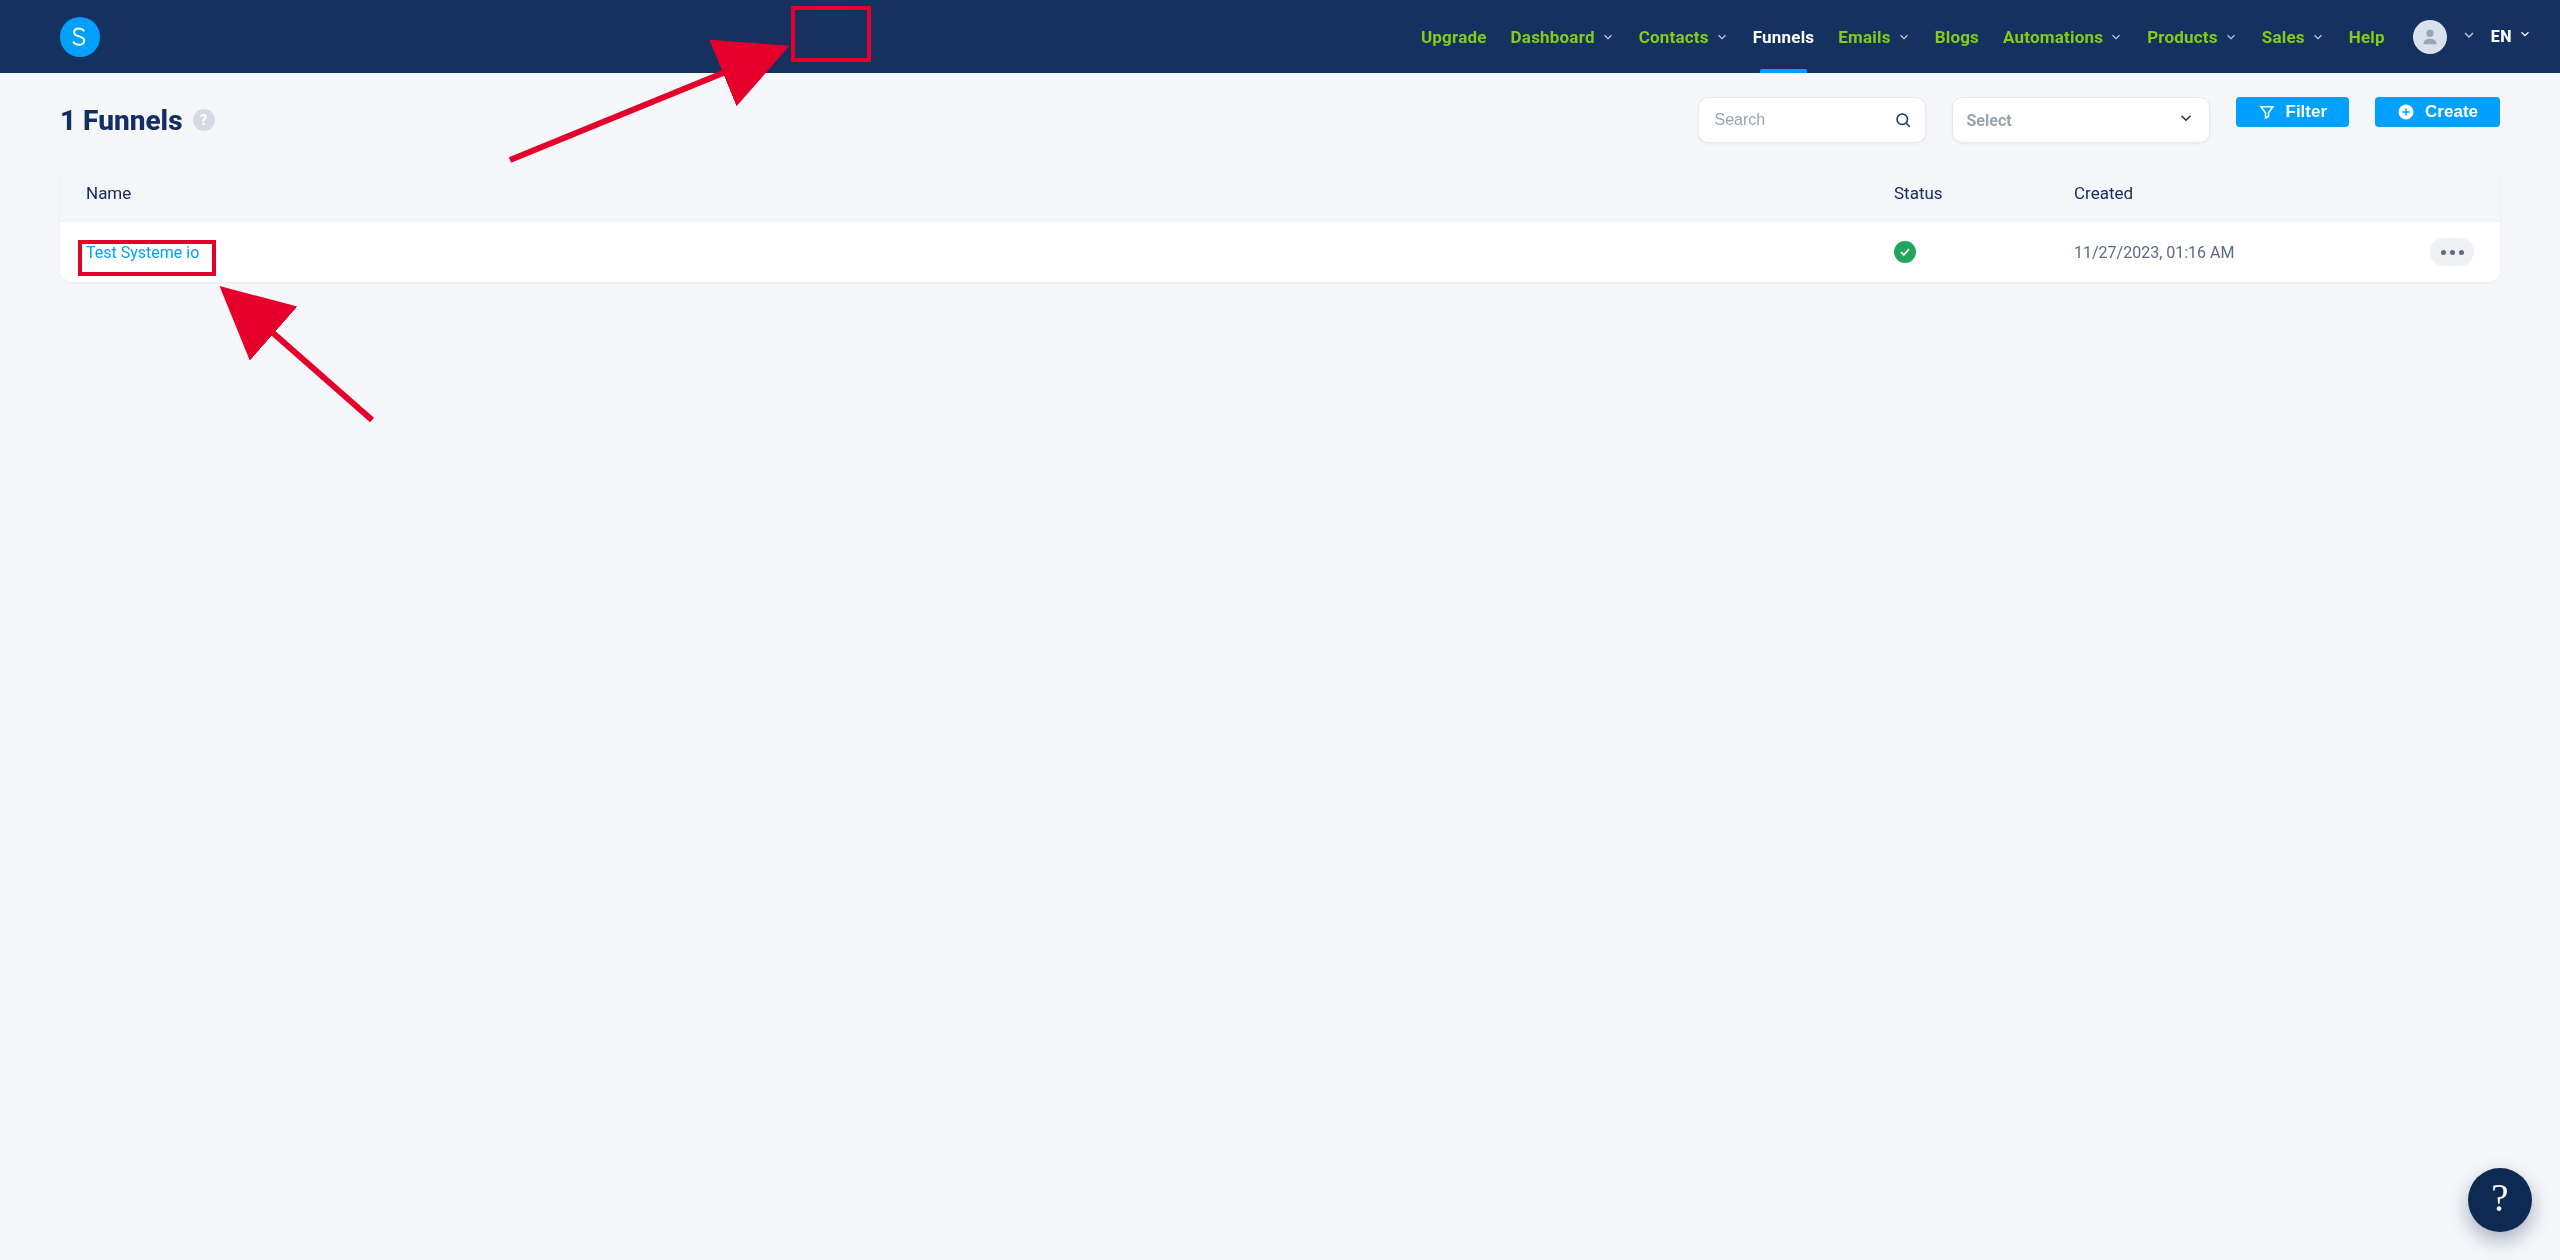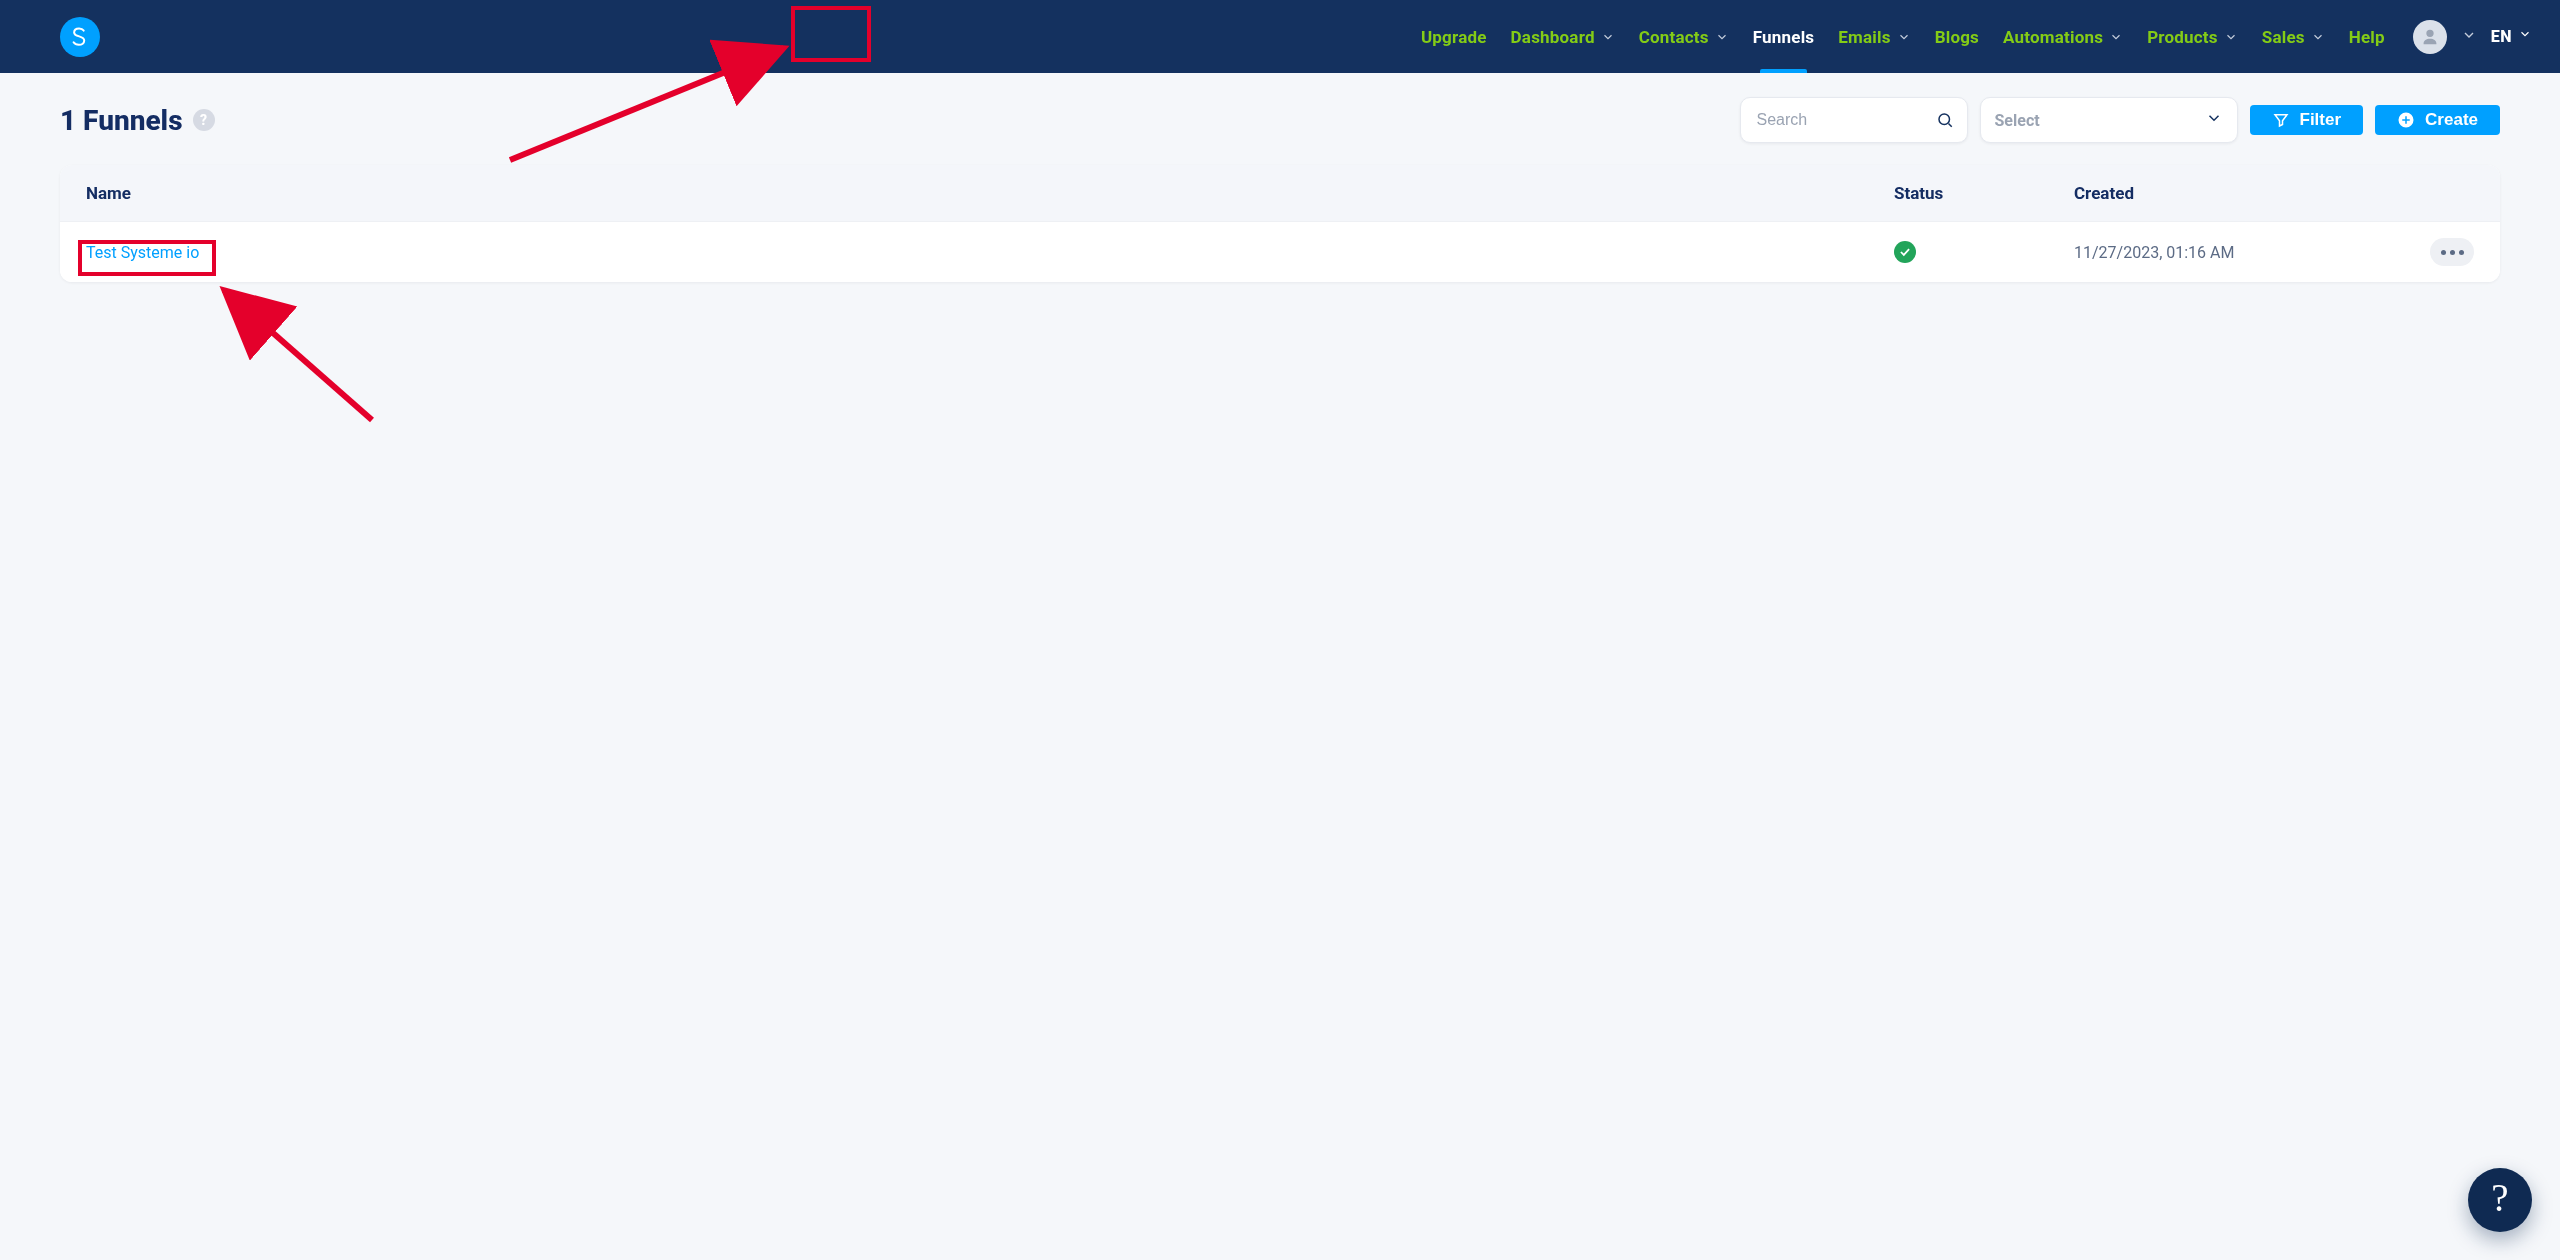--- a/index.html
+++ b/index.html
@@ -74,21 +74,21 @@
     display:flex;align-items:center;justify-content:space-between;gap:16px;margin-bottom:22px;
   }
   .title-wrap{display:flex;align-items:center;gap:10px}
   .page-title{font-size:28px;font-weight:800;color:var(--text-navy)}
   .help-dot{
     width:22px;height:22px;border-radius:50%;
     background:#d6dae3;color:#fff;display:flex;align-items:center;justify-content:center;
     font-weight:800;font-size:14px;cursor:pointer;
   }
 
-  .tools{display:flex;align-items:center;gap:12px}
+  .tools{display:flex;gap:26px}
   .field{position:relative}
   .search{
     width:228px;height:46px;border-radius:10px;border:1px solid #e6e9ef;background:#fff;
     padding:0 44px 0 16px;font-size:16px;color:#3b4a63;outline:none;
     box-shadow:var(--shadow);
   }
   .search::placeholder{color:#9aa3b2}
   .search-btn{
     position:absolute;right:8px;top:50%;transform:translateY(-50%);
     width:30px;height:30px;display:flex;align-items:center;justify-content:center;cursor:pointer;border:none;background:transparent;
@@ -110,21 +110,21 @@
   .btn.plus .icon svg .plus{stroke:var(--blue)}
 
   
   .panel{
     background:var(--panel);border-radius:12px;box-shadow:var(--shadow);
     overflow:hidden;
   }
   .thead{
     display:grid;grid-template-columns: 1fr 180px 300px 100px;
     align-items:center;background:var(--table-header-bg);
-    padding:18px 26px;font-weight:700;color:var(--text-navy);font-size:17px;
+    padding:18px 26px;font-weight:400;color:var(--text-navy);font-size:17px;
   }
   .trow{
     display:grid;grid-template-columns: 1fr 180px 300px 100px;
     align-items:center;padding:16px 26px;border-top:1px solid var(--row-border);
     background:#fff;
   }
   .name-link{color:var(--blue);text-decoration:none;font-size:16px;cursor:pointer}
   .status{display:flex;justify-content:flex-start}
   .status .ok{
     width:22px;height:22px;border-radius:50%;background:#22a45a;display:flex;align-items:center;justify-content:center;

